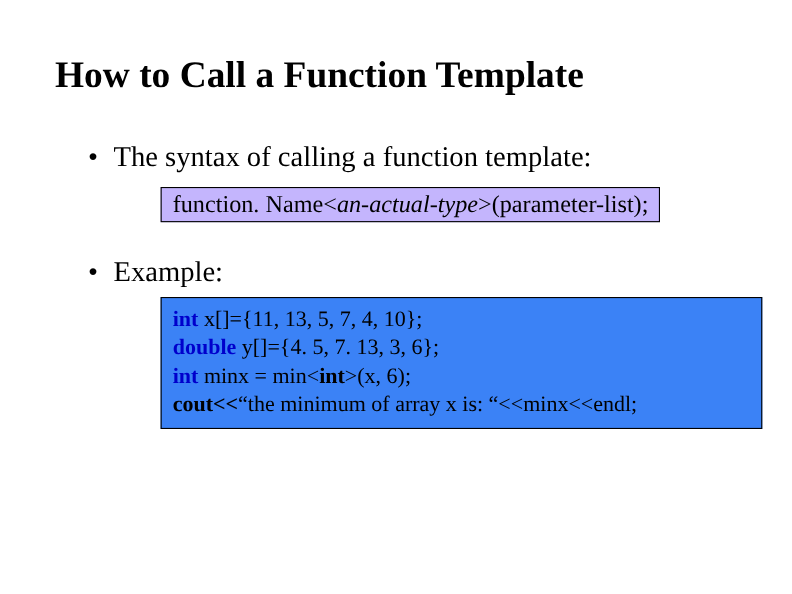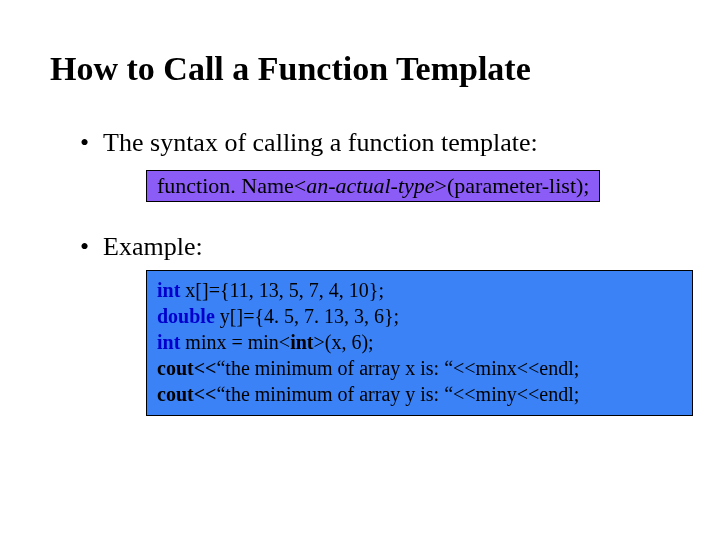--- a/index.html
+++ b/index.html
@@ -24,21 +24,21 @@
     font-size: 26px;
     margin: 10px 0 8px 30px;
   }
   .bullet::before {
     content: "•";
     margin-right: 14px;
   }
   .syntax-box {
     margin: 4px 0 20px 96px;
     border: 1px solid #000;
-    background: #8b5cf6;
+    background: #c4b5fd;
     padding: 2px 10px;
     font-size: 22px;
     display: inline-block;
   }
   .syntax-italic {
     font-style: italic;
   }
   .code-box {
     margin: 8px 0 0 96px;
     width: 525px;
@@ -63,15 +63,14 @@
   <div class="syntax-box">
     <span>function. Name&lt;</span><span class="syntax-italic">an-actual-type</span><span>&gt;(parameter-list);</span>
   </div>
 
   <div class="bullet">Example:</div>
   <div class="code-box">
     <div><span class="kw-type">int</span><span> x[]={11, 13, 5, 7, 4, 10};</span></div>
     <div><span class="kw-type">double</span><span> y[]={4. 5, 7. 13, 3, 6};</span></div>
     <div><span class="kw-type">int</span><span> minx = min&lt;</span><span class="kw-bold">int</span><span>&gt;(x, 6);</span></div>
     <div><span class="kw-bold">cout&lt;&lt;</span><span>“the minimum of array x is: “&lt;&lt;minx&lt;&lt;endl;</span></div>
-    <div><span class="kw-bold">cout&lt;&lt;</span><span>“the minimum of array y is: “&lt;&lt;miny&lt;&lt;endl;</span></div>
   </div>
 </div>
 
 </body></html>

